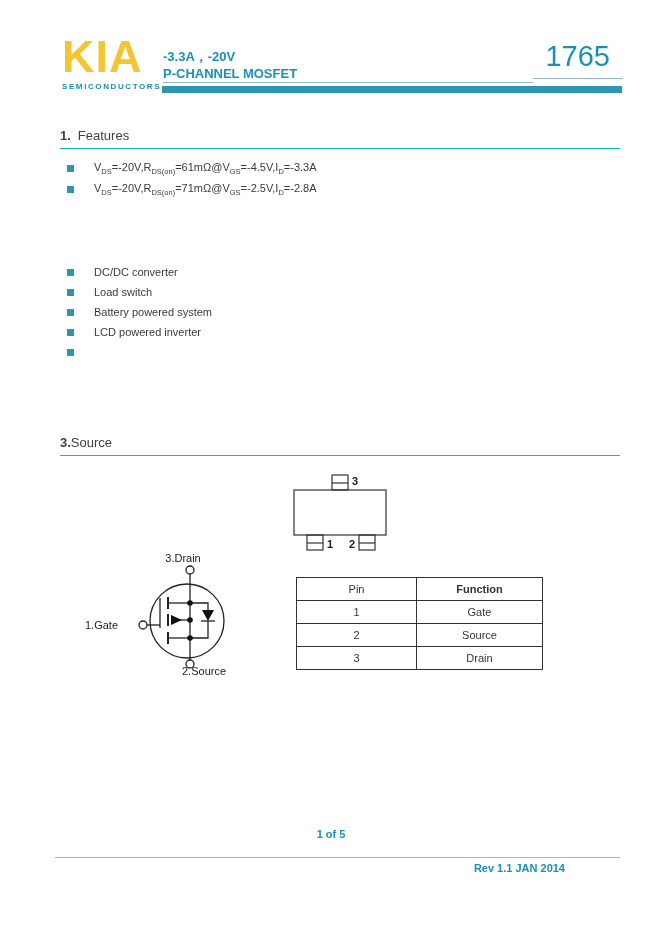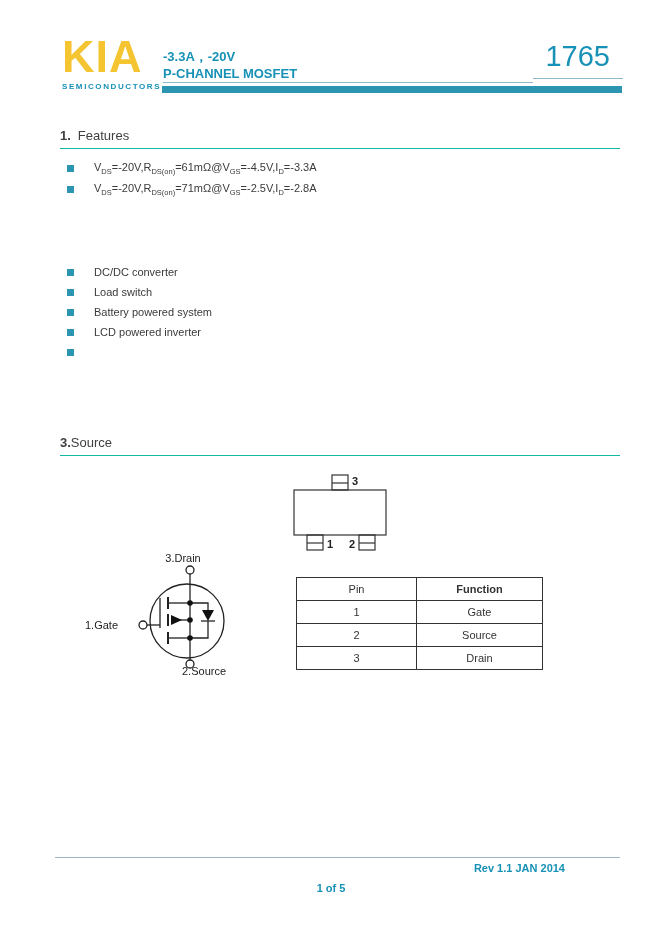--- a/index.html
+++ b/index.html
@@ -35,21 +35,21 @@
   
   .pin-table { position:absolute; left:296px; top:577px; border-collapse:collapse; }
   .pin-table td, .pin-table th {
     border:1px solid #333; font-size:11px; font-weight:normal; color:#333;
     text-align:center; height:23px; padding:0;
   }
   .pin-table .c1 { width:120px; }
   .pin-table .c2 { width:126px;font-weight:bold; }
   
   .footer-rule { position:absolute; left:55px; top:857px; width:565px; height:1px; background:#9DB8C4; }
-  .footer-page { position:absolute; left:0; top:882px; width:662px; text-align:center; font-size:11px; font-weight:bold; color:#1791B5; }
+  .footer-page { position:absolute; left:0; top:828px; width:662px; text-align:center; font-size:11px; font-weight:bold; color:#1791B5; }
   .footer-rev { position:absolute; right:97px; top:862px; font-size:11px; font-weight:bold; color:#1791B5;text-align:right; }
   svg text { font-family:"Liberation Sans", sans-serif; }
 </style>
 </head>
 <body>
 
 <div class="page">
 
   <div class="logo">
     <div class="logo-text">KIA</div>

